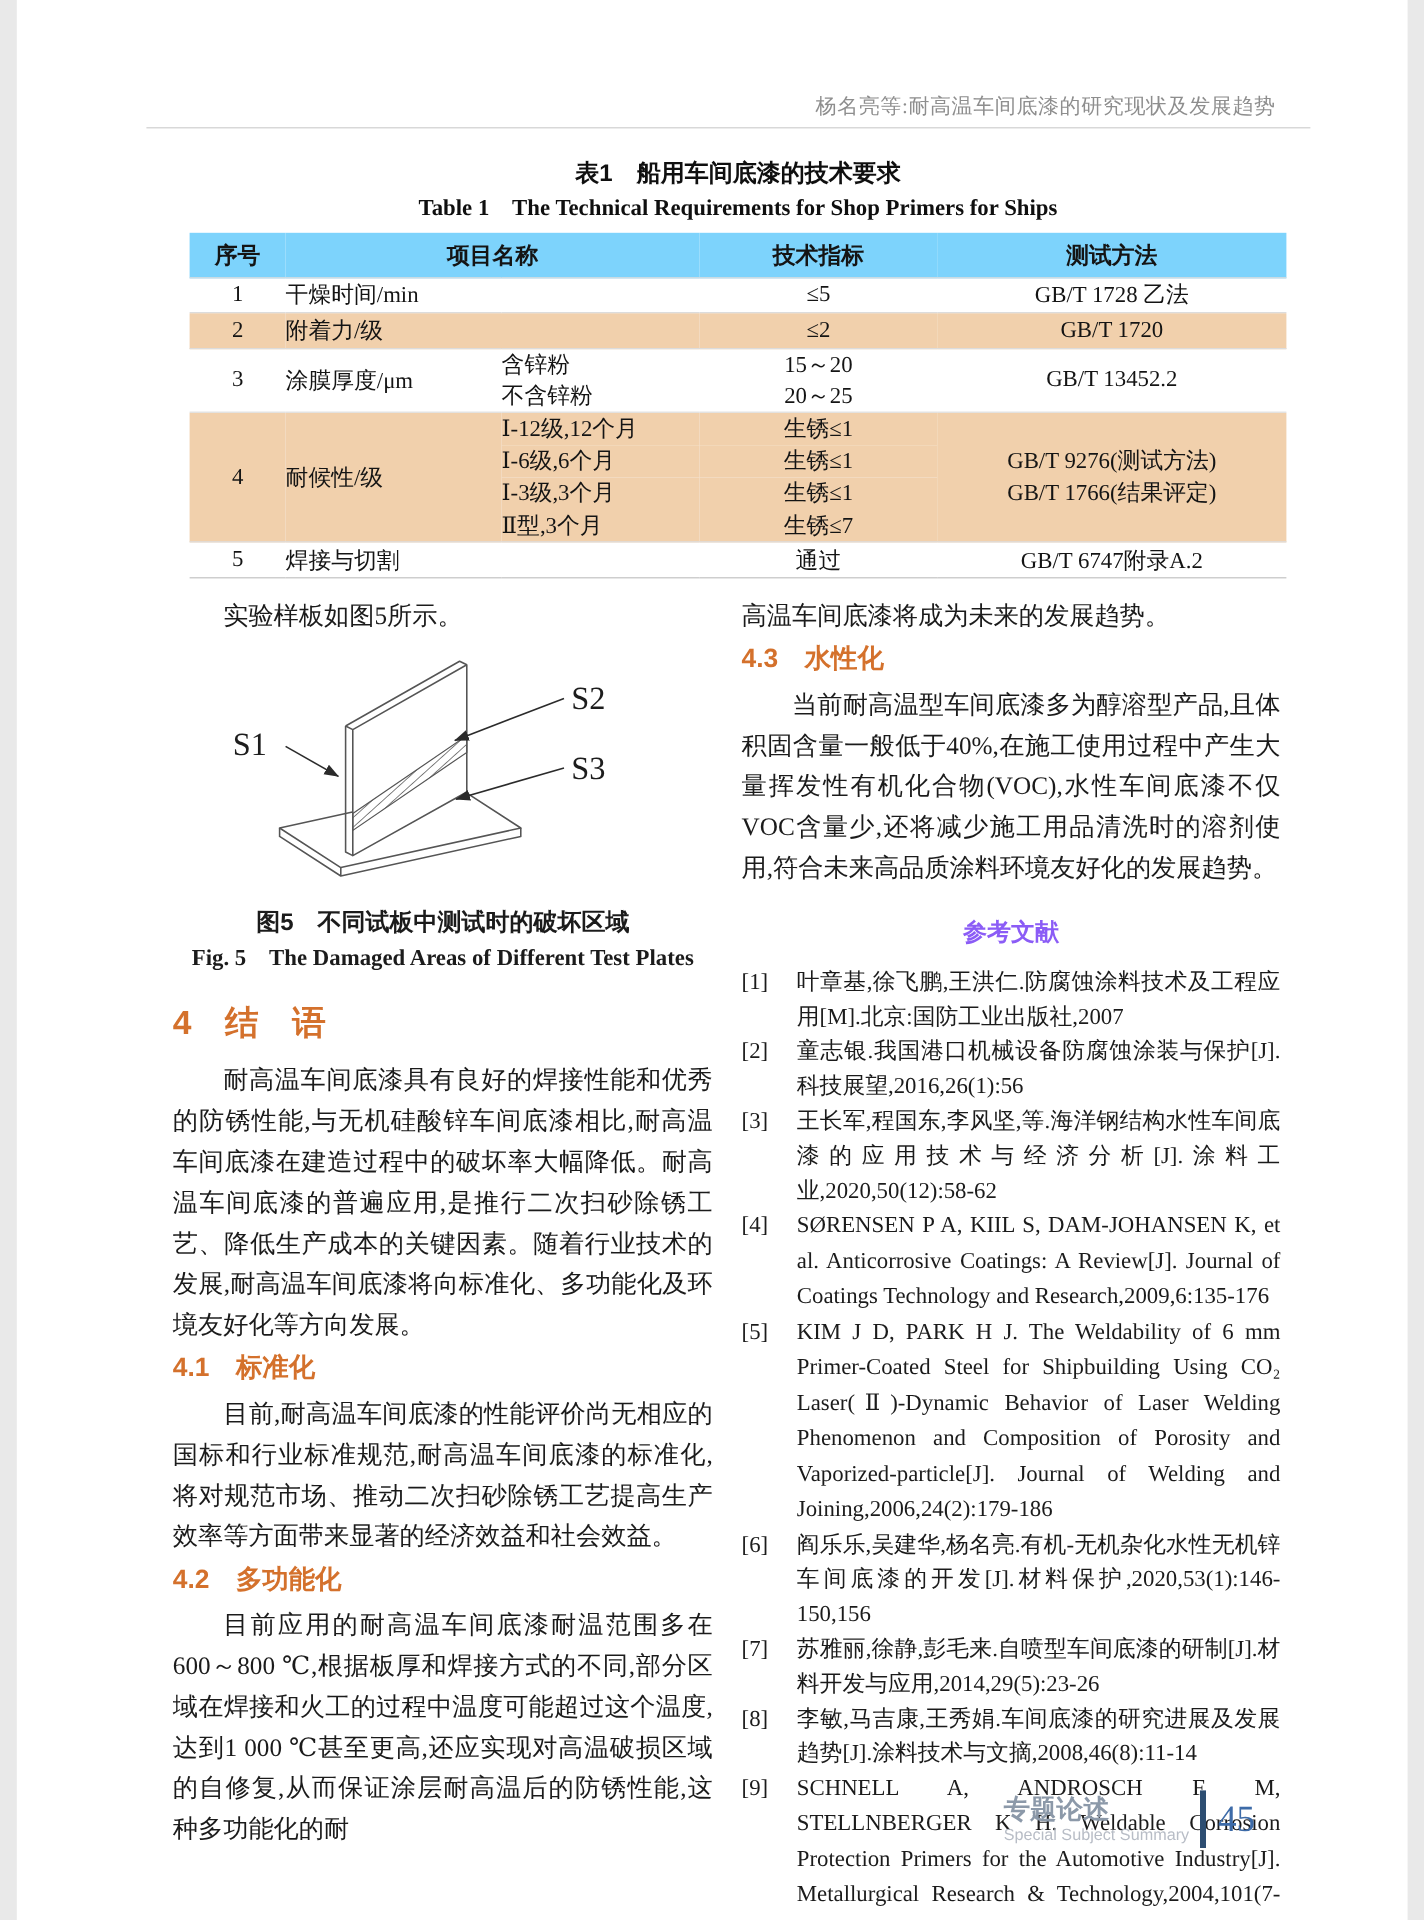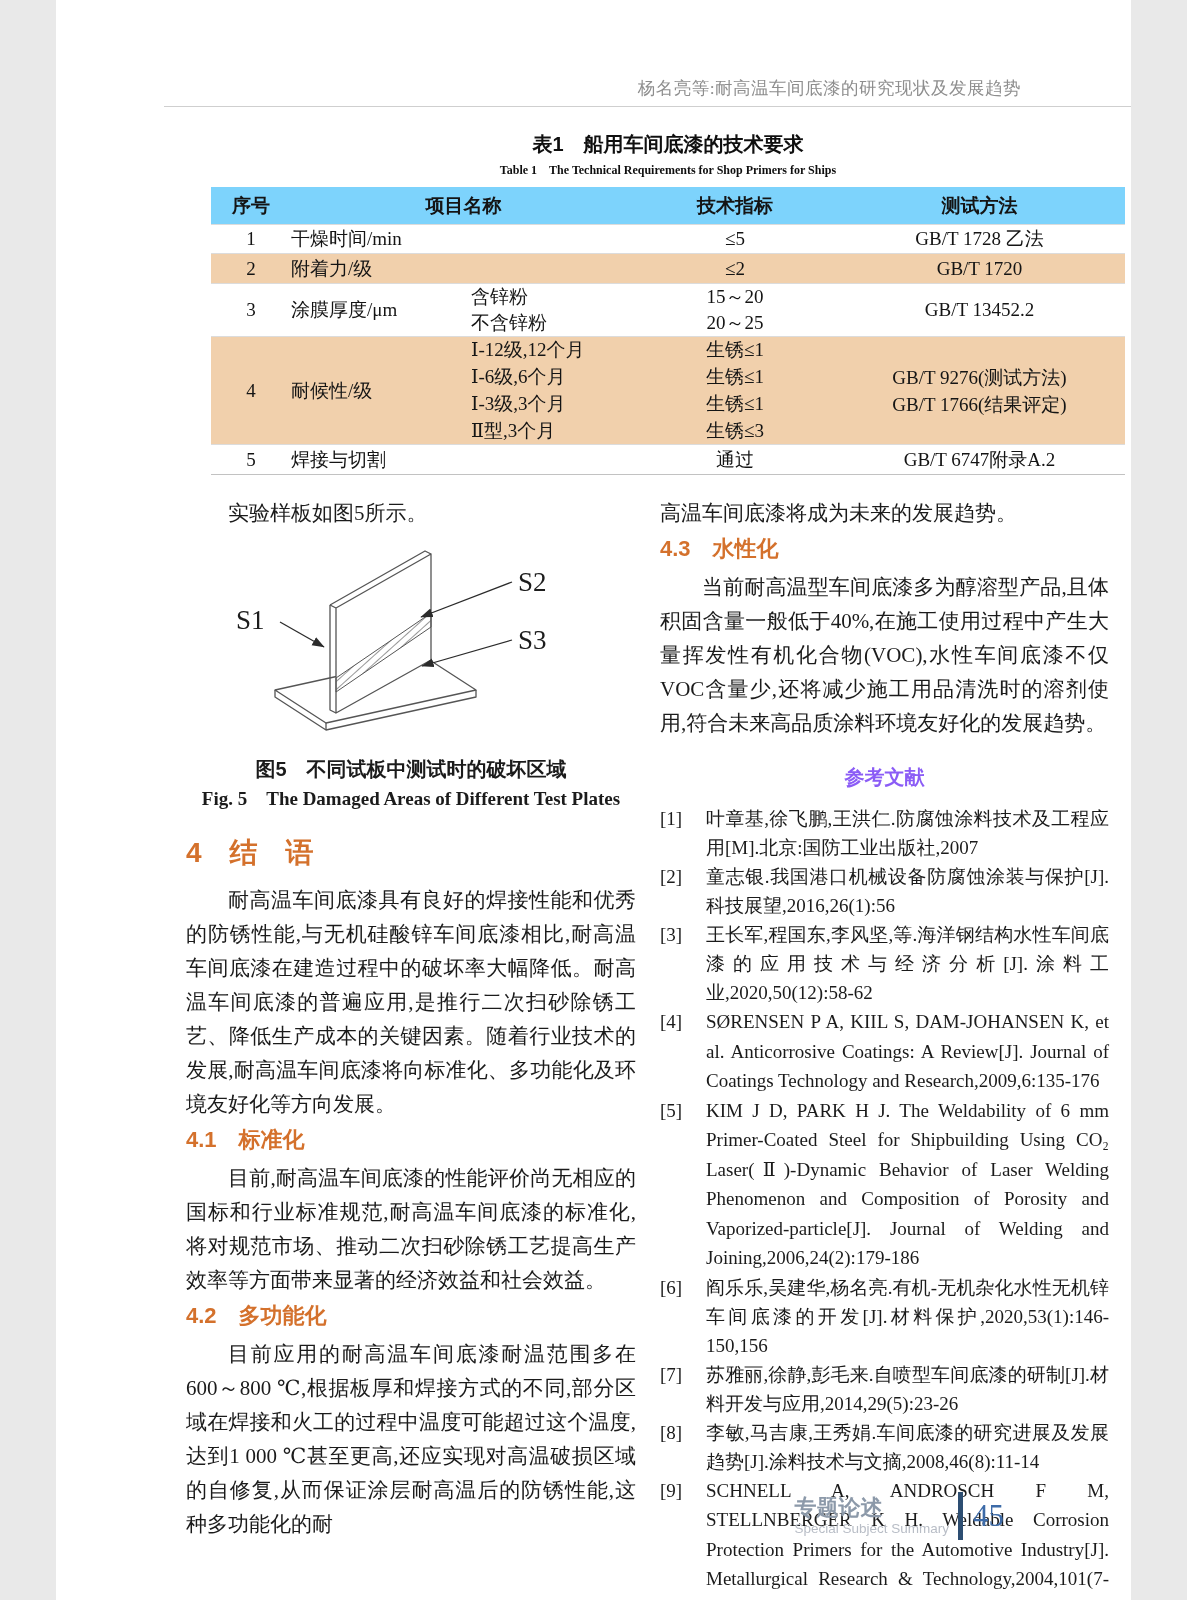--- a/index.html
+++ b/index.html
@@ -1,28 +1,28 @@
 <!DOCTYPE html>
 <html><head>
 <meta charset="utf-8">
 <style>
   html,body { margin:0; padding:0; background:#e9e9e9; }
   .page {
-    position:relative; width:1075px; height:1600px; margin:0 auto;
+    position:relative; width:1159px; height:1600px; margin:0 auto;
     background:#ffffff; overflow:hidden;
     font-family:"Liberation Serif","DejaVu Serif",serif; color:#1b1b1b;
   }
   
   .running-head { position:absolute; top:76px; right:110px; font-size:17.5px; color:#8e8e8e; letter-spacing:0.5px; }
   .head-rule { position:absolute; top:106px; left:108px; width:970px; border-top:1.5px solid #cfcfcf; }
 
   
-  .table-wrap { position:absolute; left:155px; top:131px; width:914px; }
+  .table-wrap { position:absolute; left:144px; top:131px; width:914px; }
   .tbl-title-cn { text-align:center; font-family:"Liberation Sans","DejaVu Sans",sans-serif; font-weight:bold; font-size:20px; color:#0f0f0f; }
-  .tbl-title-en { text-align:center; font-weight:bold; font-size:12px; margin-top:5px; color:#0f0f0f; }
+  .tbl-title-en { text-align:center; font-weight:bold; font-size:19px; margin-top:5px; color:#0f0f0f; }
   table.req { border-collapse:collapse; width:100%; margin-top:9px; font-size:19px; color:#141414; border-bottom:1.5px solid #c2c2c2; }
   table.req th, table.req td { padding:0; vertical-align:middle; }
   table.req thead th { background:#7dd3fc; font-weight:bold; height:37px; }
   tr.h29 { height:29px; } tr.h30 { height:30px; } tr.h24 { height:24px; } tr.h27 { height:27px; }
   td.c, th { text-align:center; }
   td.name { text-align:left; padding-left:23px; }
   td.sub  { text-align:left; padding-left:10px; }
   tr.shade td { background:#f1d0ac; }
   tr.sep td { border-top:1px solid #dcdcdc; }
   .m2 div { line-height:27px; }
@@ -123,21 +123,21 @@
         <tr class="h27 shade">
           <td class="sub">Ⅰ-6级,6个月</td>
           <td class="c">生锈≤1</td>
         </tr>
         <tr class="h27 shade">
           <td class="sub">Ⅰ-3级,3个月</td>
           <td class="c">生锈≤1</td>
         </tr>
         <tr class="h27 shade">
           <td class="sub">Ⅱ型,3个月</td>
-          <td class="c">生锈≤3</td>
+          <td class="c">生锈≤7</td>
         </tr>
         <tr class="h30 sep">
           <td class="c">5</td>
           <td class="name" colspan="2">焊接与切割</td>
           <td class="c">通过</td>
           <td class="c">GB/T 6747附录A.2</td>
         </tr>
       </tbody>
     </table>
   </div>

